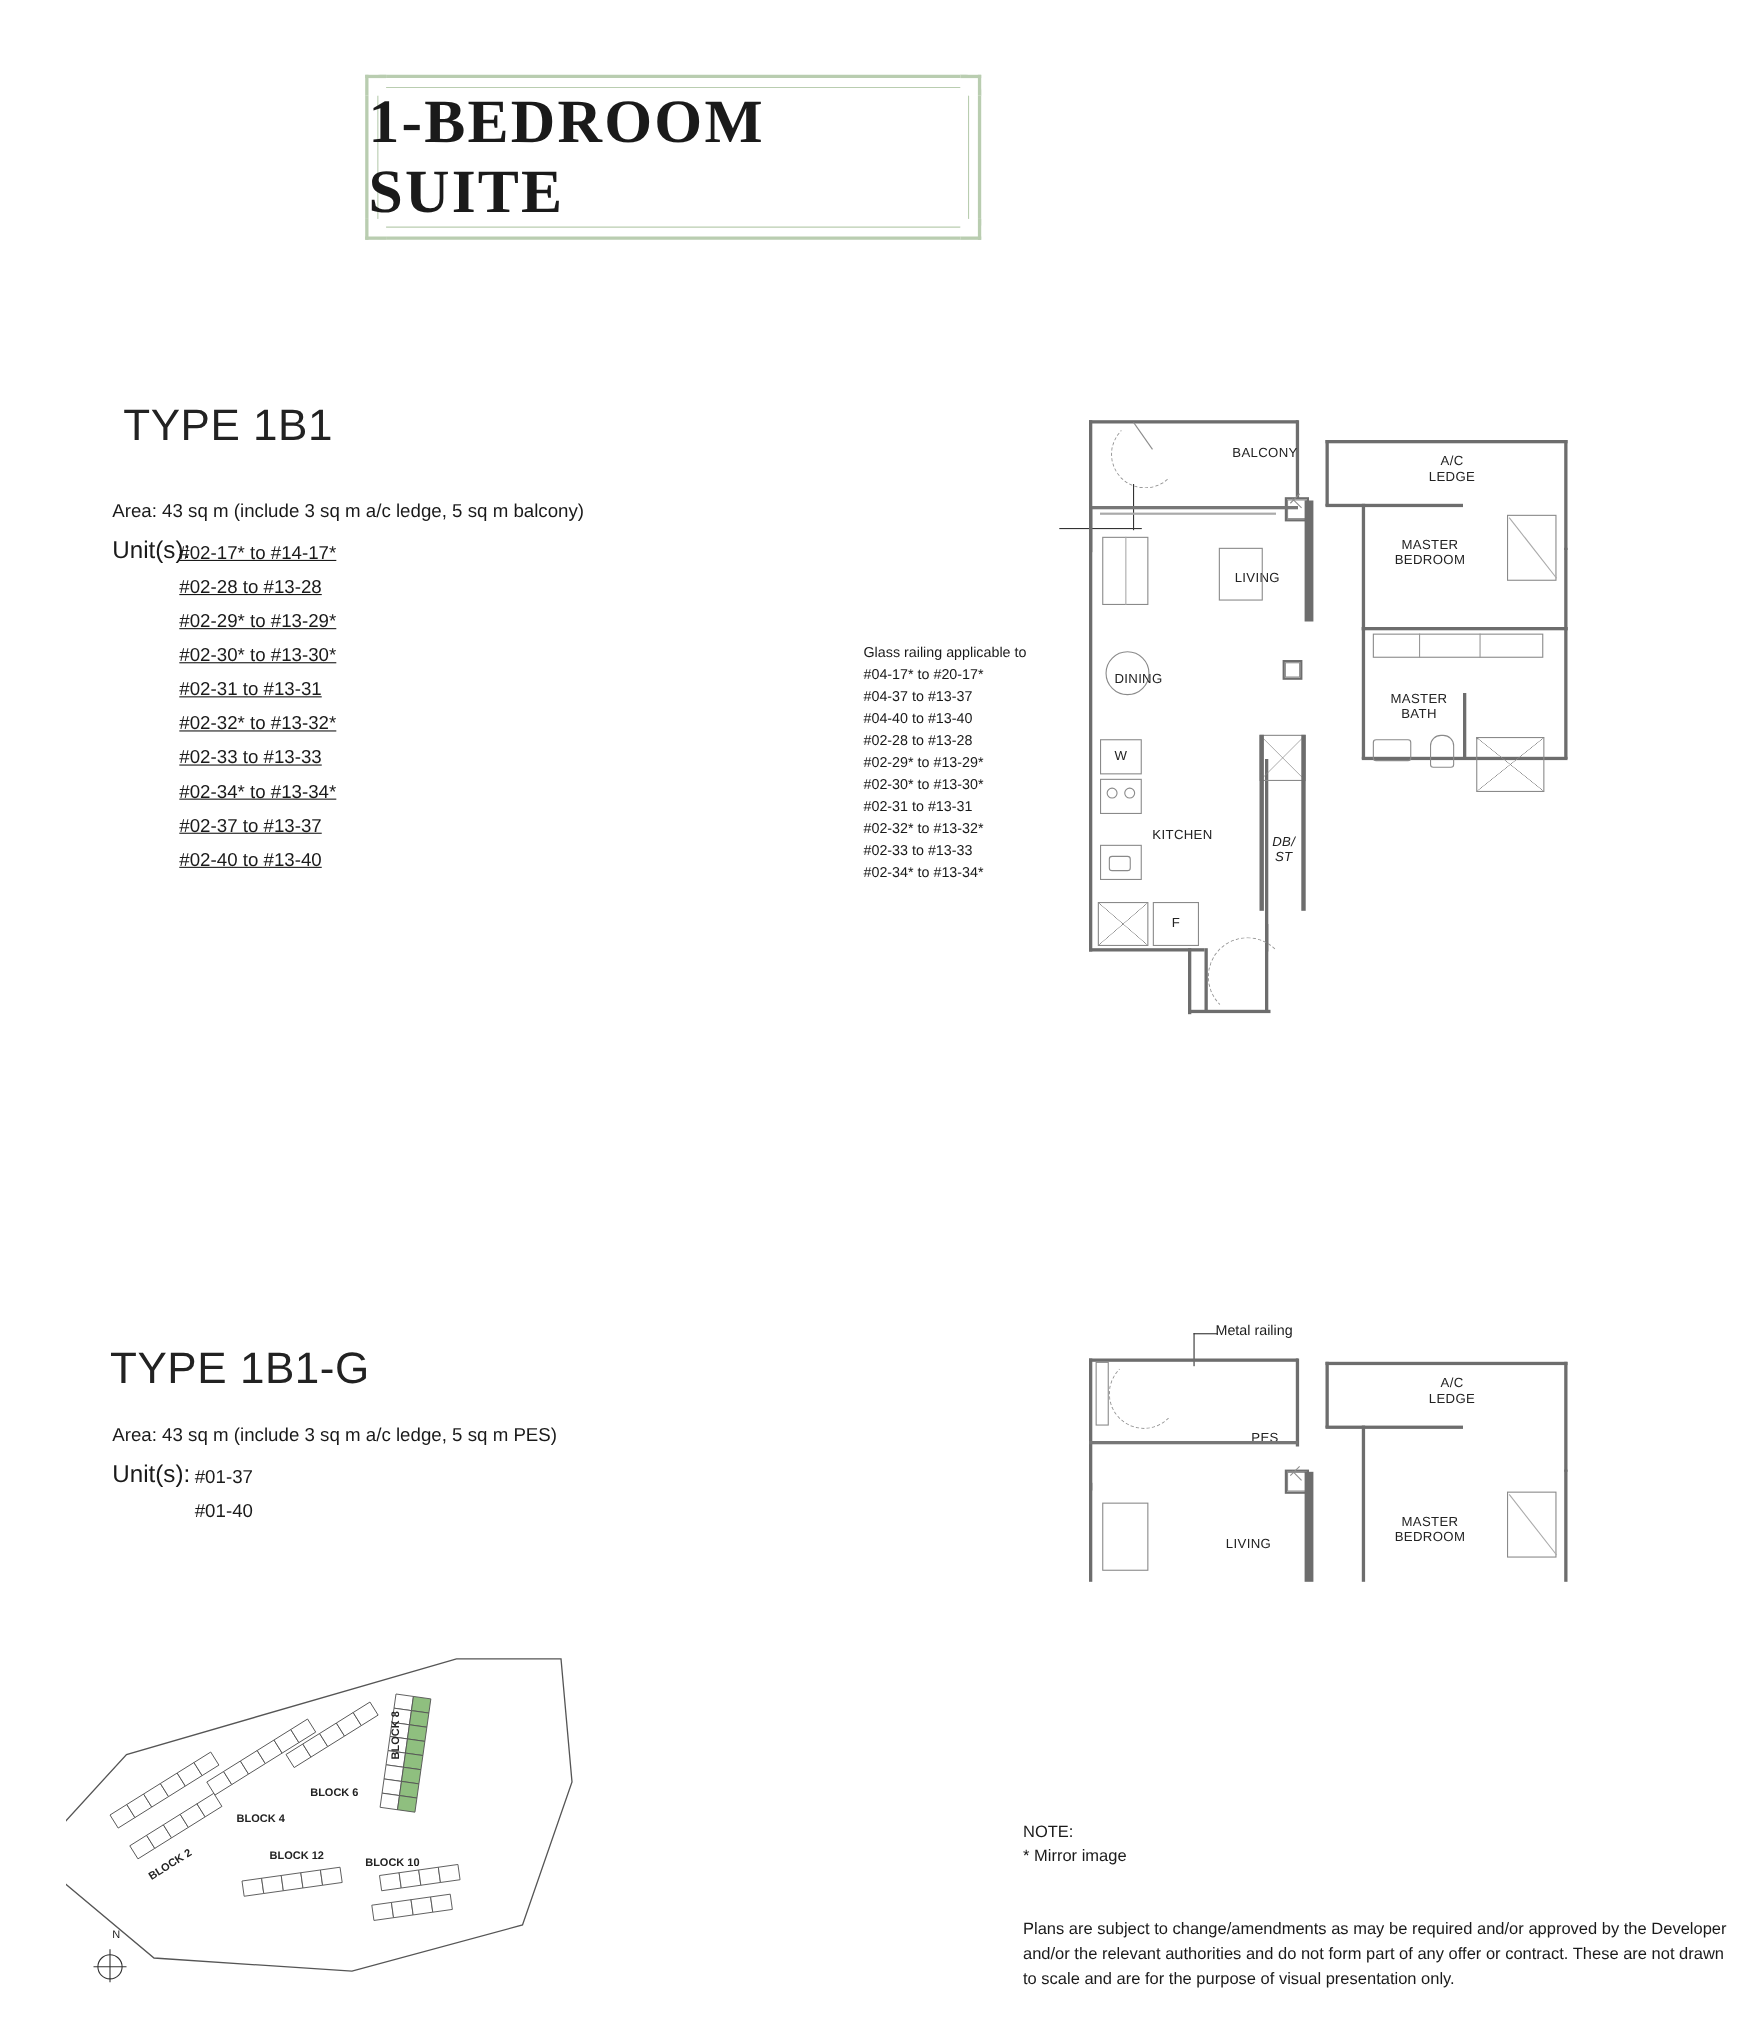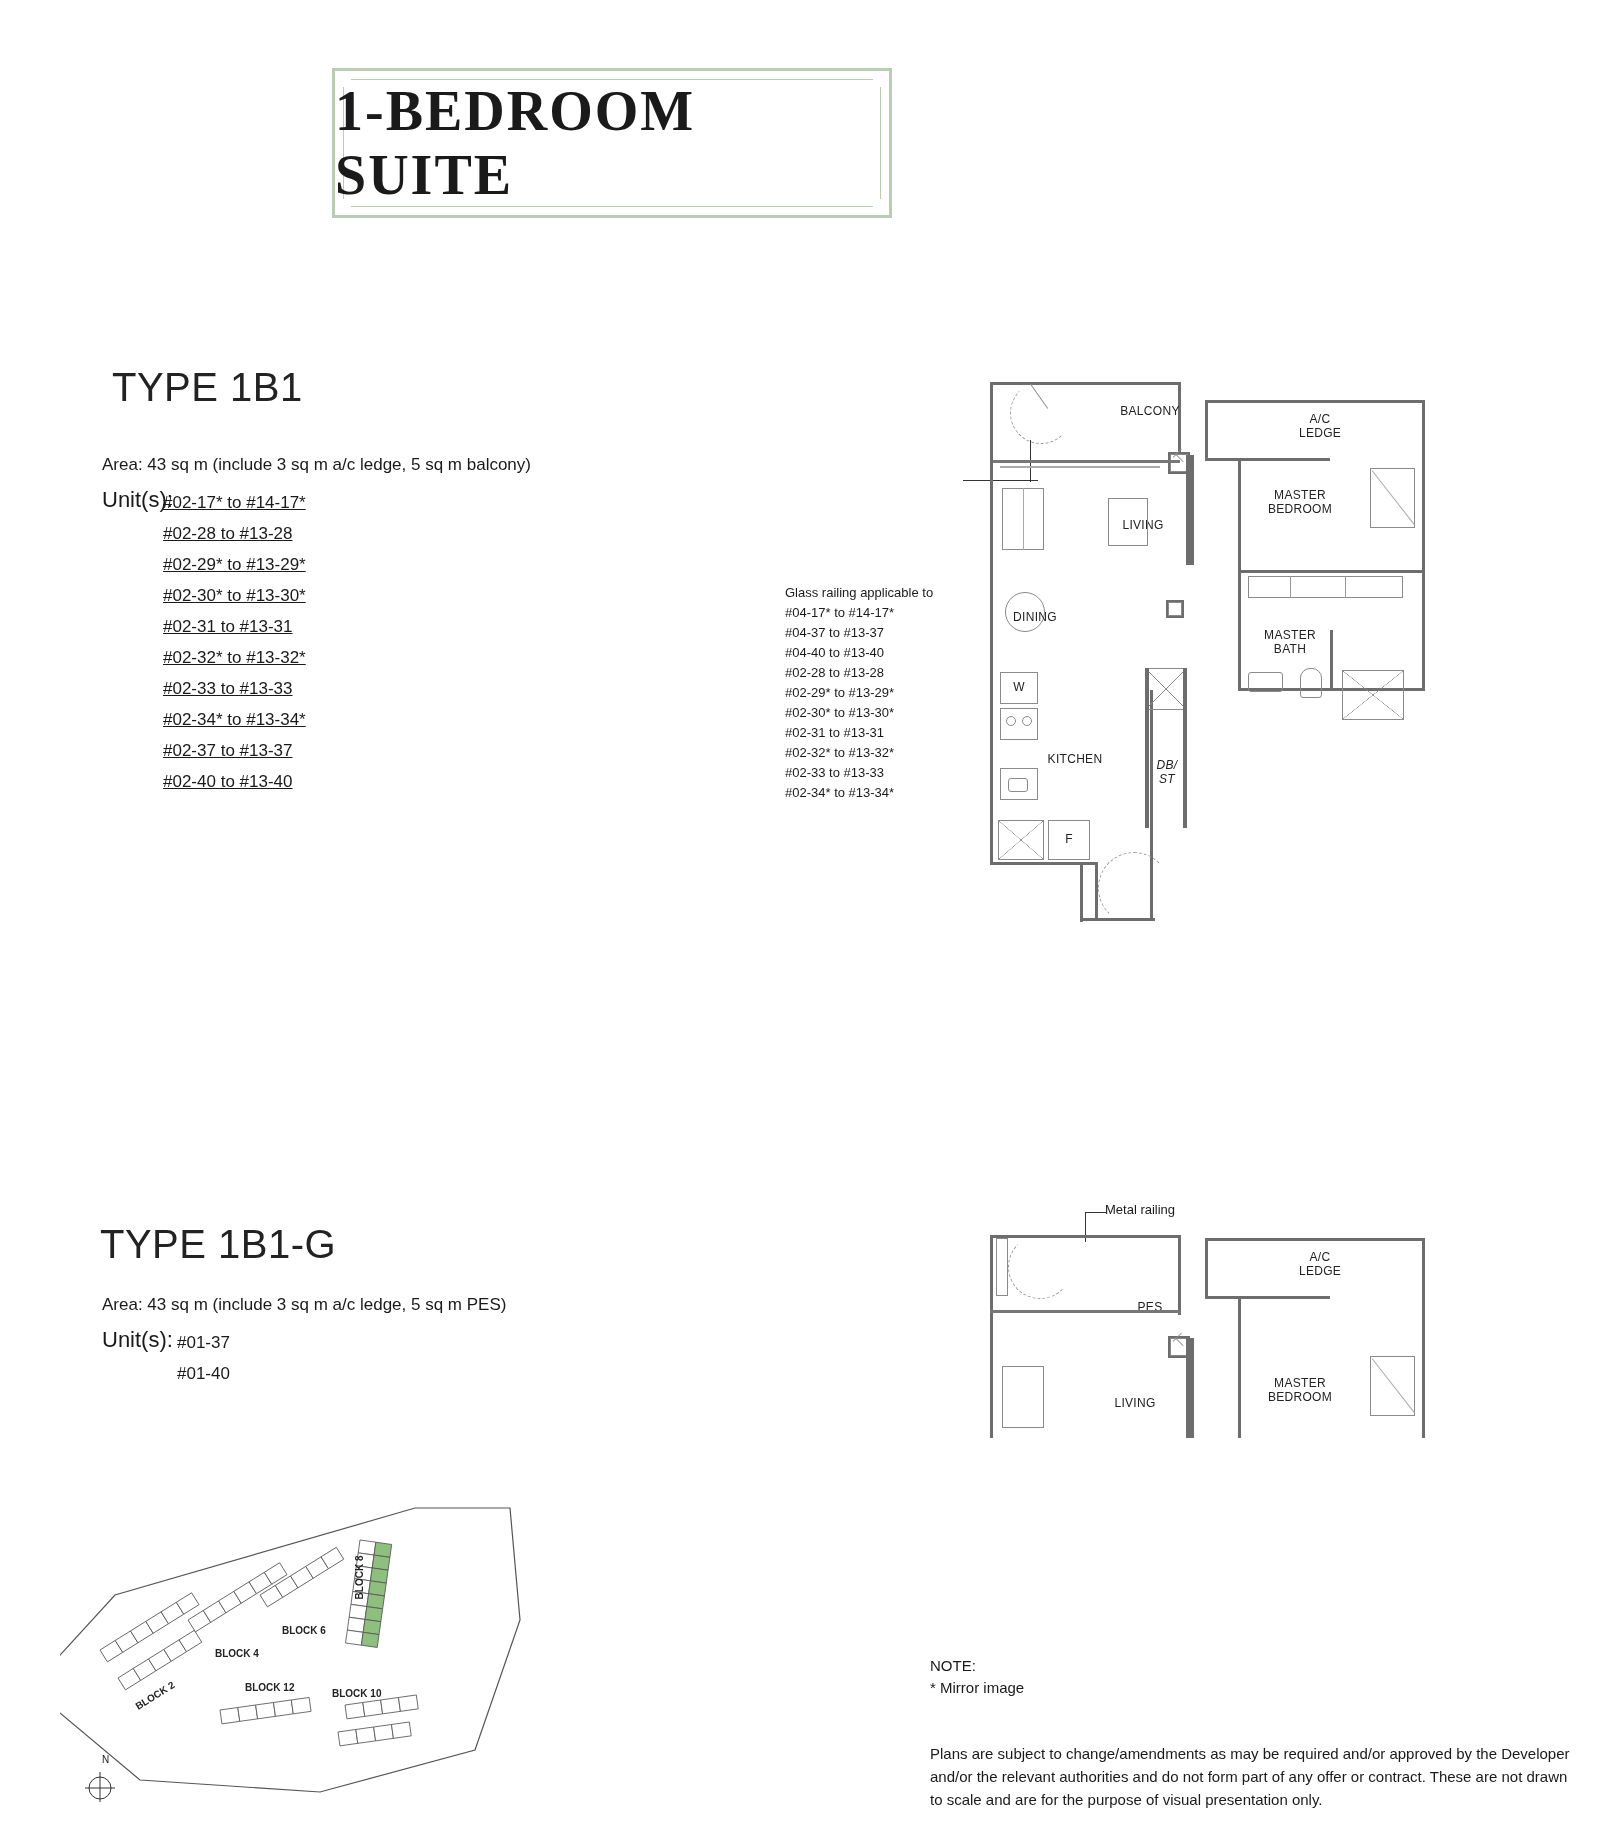--- a/index.html
+++ b/index.html
@@ -105,21 +105,21 @@
     <div>#02-34* to #13-34*</div>
     <div>#02-37 to #13-37</div>
     <div>#02-40 to #13-40</div>
   </div>
 
   <div class="leader" style="left:963px;top:480px;width:75px;"></div>
   <div class="leader" style="left:1030px;top:440px;width:1px;height:42px;background:#333;"></div>
 
   <div class="callout" style="left:785px;top:583px;width:210px;">
     <div>Glass railing applicable to</div>
-    <div>#04-17* to #14-17*</div>
+    <div>#04-17* to #20-17*</div>
     <div>#04-37 to #13-37</div>
     <div>#04-40 to #13-40</div>
     <div>#02-28 to #13-28</div>
     <div>#02-29* to #13-29*</div>
     <div>#02-30* to #13-30*</div>
     <div>#02-31 to #13-31</div>
     <div>#02-32* to #13-32*</div>
     <div>#02-33 to #13-33</div>
     <div>#02-34* to #13-34*</div>
   </div>

